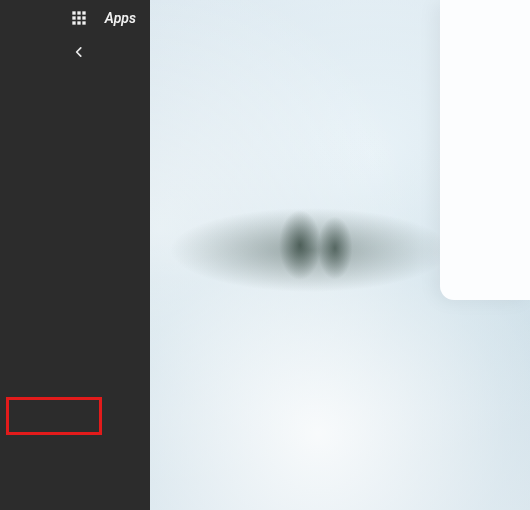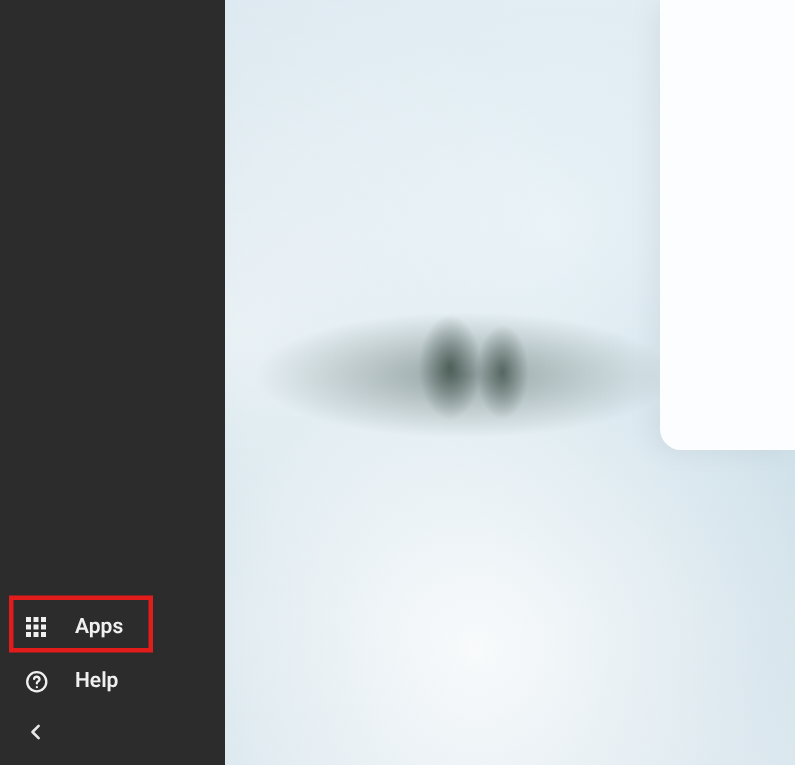--- a/index.html
+++ b/index.html
@@ -27,21 +27,22 @@
       border-bottom-left-radius: 14px;
       box-shadow: -6px 2px 18px rgba(0,0,0,0.05);
     }
 
     .sidebar {
       position: absolute;
       left: 0; top: 0;
       width: 150px; height: 510px;
       background: #2c2c2c;
       display: flex;
-      flex-direction: column;
+      flex-direction: row;
+      font-style: italic;
     }
     .sidebar-spacer { flex: 1; }
     .sidebar-bottom {
       padding: 0 0 6px 0;
     }
     .menu-item {
       display: flex;
       align-items: center;
       height: 36px;
       padding: 0 14px;
@@ -101,30 +102,20 @@
               <rect x="9.5" y="9.5" width="5" height="5"></rect>
               <rect x="17" y="9.5" width="5" height="5"></rect>
             <rect x="2" y="17" width="5" height="5"></rect>
               <rect x="9.5" y="17" width="5" height="5"></rect>
               <rect x="17" y="17" width="5" height="5"></rect>
           </svg>
         </span>
         <span class="label">Apps</span>
       </div>
 
-      <div class="menu-item">
-        <span class="icon-slot">
-          <svg width="17" height="17" viewBox="0 0 24 24" fill="none" stroke="#f0f0f0" stroke-width="2.2">
-            <circle cx="12" cy="12" r="9"></circle>
-            <path d="M9.5 9.2a2.6 2.6 0 0 1 5.1 .6c0 1.7-2.5 2.1-2.5 3.6" stroke-linecap="round"></path>
-            <circle cx="12.1" cy="17" r="1.1" fill="#f0f0f0" stroke="none"></circle>
-          </svg>
-        </span>
-        <span class="label">Help</span>
-      </div>
 
       <div class="collapse-row">
         <span class="icon-slot">
           <svg width="14" height="14" viewBox="0 0 24 24" fill="none" stroke="#e8e8e8" stroke-width="3" stroke-linecap="round" stroke-linejoin="round">
             <polyline points="15 5 8 12 15 19"></polyline>
           </svg>
         </span>
       </div>
 
     </div>

